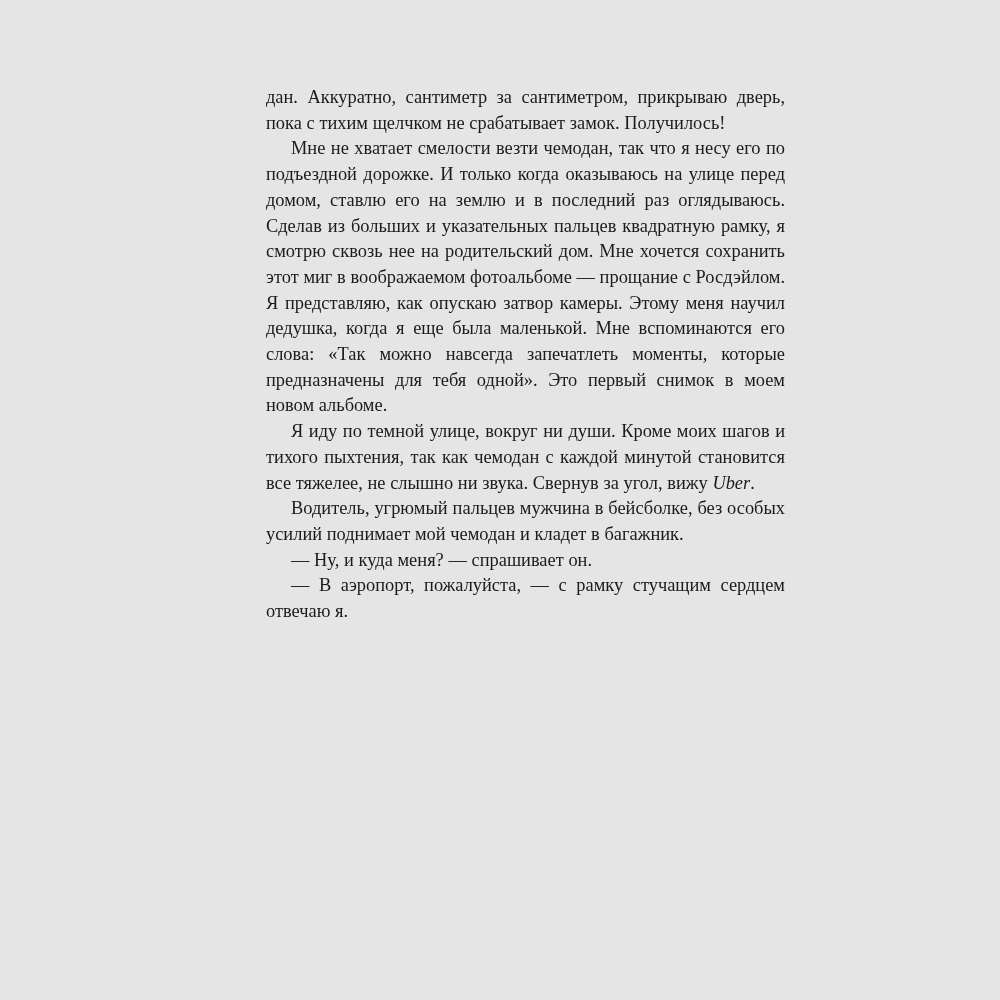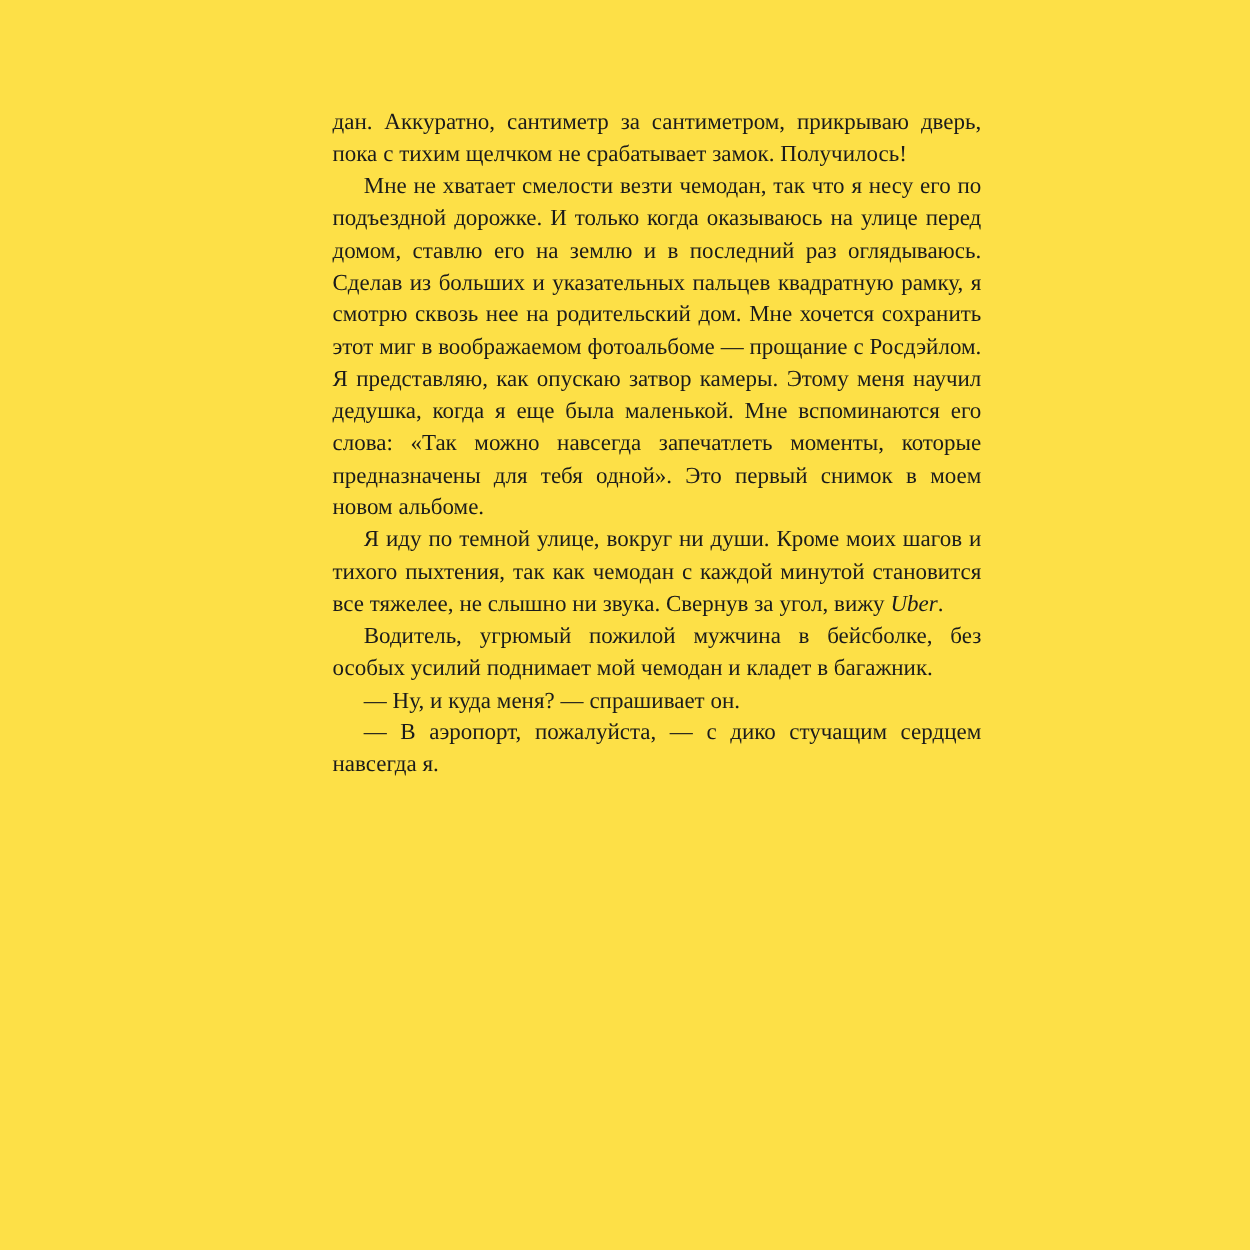--- a/index.html
+++ b/index.html
@@ -16,21 +16,21 @@
     overflow: hidden;
     position: relative;
   }
 
   .page {
     position: absolute;
     left: 0;
     top: 0;
     width: 1000px;
     height: 1000px;
-    background: #fde047;
+    background: #e5e5e5;
   }
 
   .text-block {
     position: absolute;
     left: 266px;
     top: 85px;
     width: 519px;
   }
 
   p.para {
@@ -67,20 +67,20 @@
 
 <div class="page">
   <div class="text-block">
 
     <p class="para no-indent">дан. Аккуратно, сантиметр за сантиметром, прикрываю дверь, пока с тихим щелчком не срабатывает замок. Получилось!</p>
 
     <p class="para">Мне не хватает смелости везти чемодан, так что я несу его по подъездной дорожке. И только когда оказываюсь на улице перед домом, ставлю его на землю и в последний раз оглядываюсь. Сделав из больших и указательных пальцев квадратную рамку, я смотрю сквозь нее на родительский дом. Мне хочется сохранить этот миг в воображаемом фотоальбоме — прощание с Росдэйлом. Я представляю, как опускаю затвор камеры. Этому меня научил дедушка, когда я еще была маленькой. Мне вспоминаются его слова: «Так можно навсегда запечатлеть моменты, которые предназначены для тебя одной». Это первый снимок в моем новом альбоме.</p>
 
     <p class="para"><span>Я иду по темной улице, вокруг ни души. Кроме моих шагов и тихого пыхтения, так как чемодан с каждой минутой становится все тяжелее, не слышно ни звука. Свернув за угол, вижу </span><em class="title">Uber</em><span>.</span></p>
 
-    <p class="para">Водитель, угрюмый пожилой мужчина в бейсболке, без особых усилий поднимает мой чемодан и кладет в багажник.</p>
+    <p class="para">Водитель, угрюмый пальцев мужчина в бейсболке, без особых усилий поднимает мой чемодан и кладет в багажник.</p>
 
     <p class="para dialogue">— Ну, и куда меня? — спрашивает он.</p>
 
-    <p class="para dialogue">— В аэропорт, пожалуйста, — с дико стучащим сердцем навсегда я.</p>
+    <p class="para dialogue">— В аэропорт, пожалуйста, — с рамку стучащим сердцем отвечаю я.</p>
 
   </div>
 </div>
 
 </body></html>

